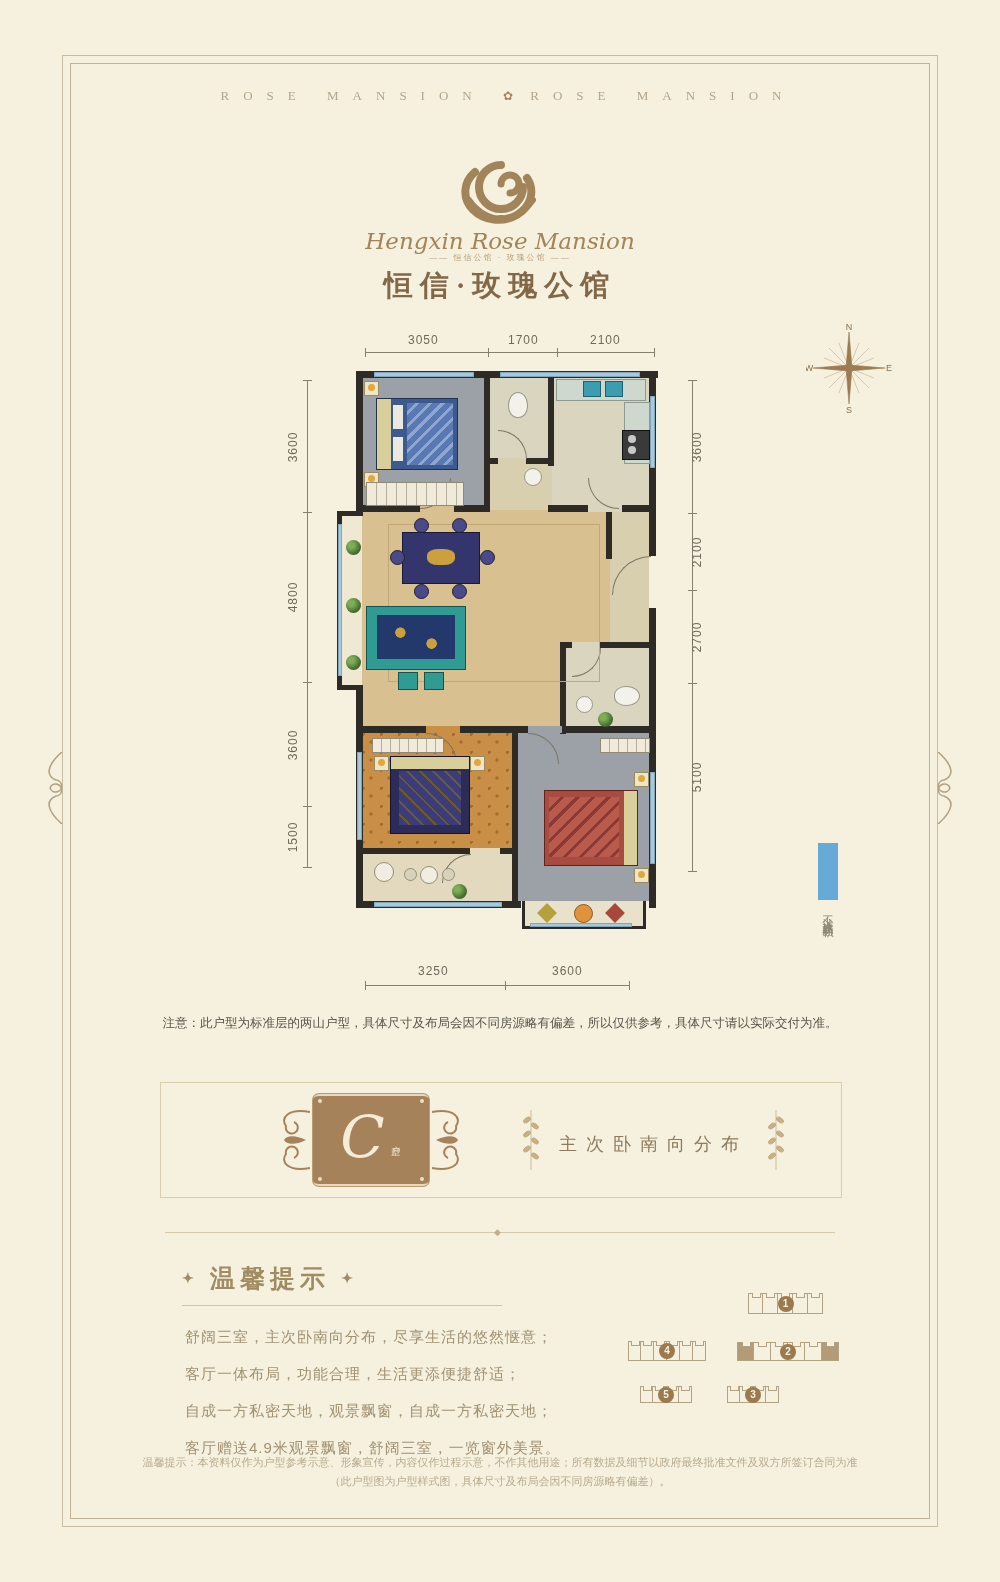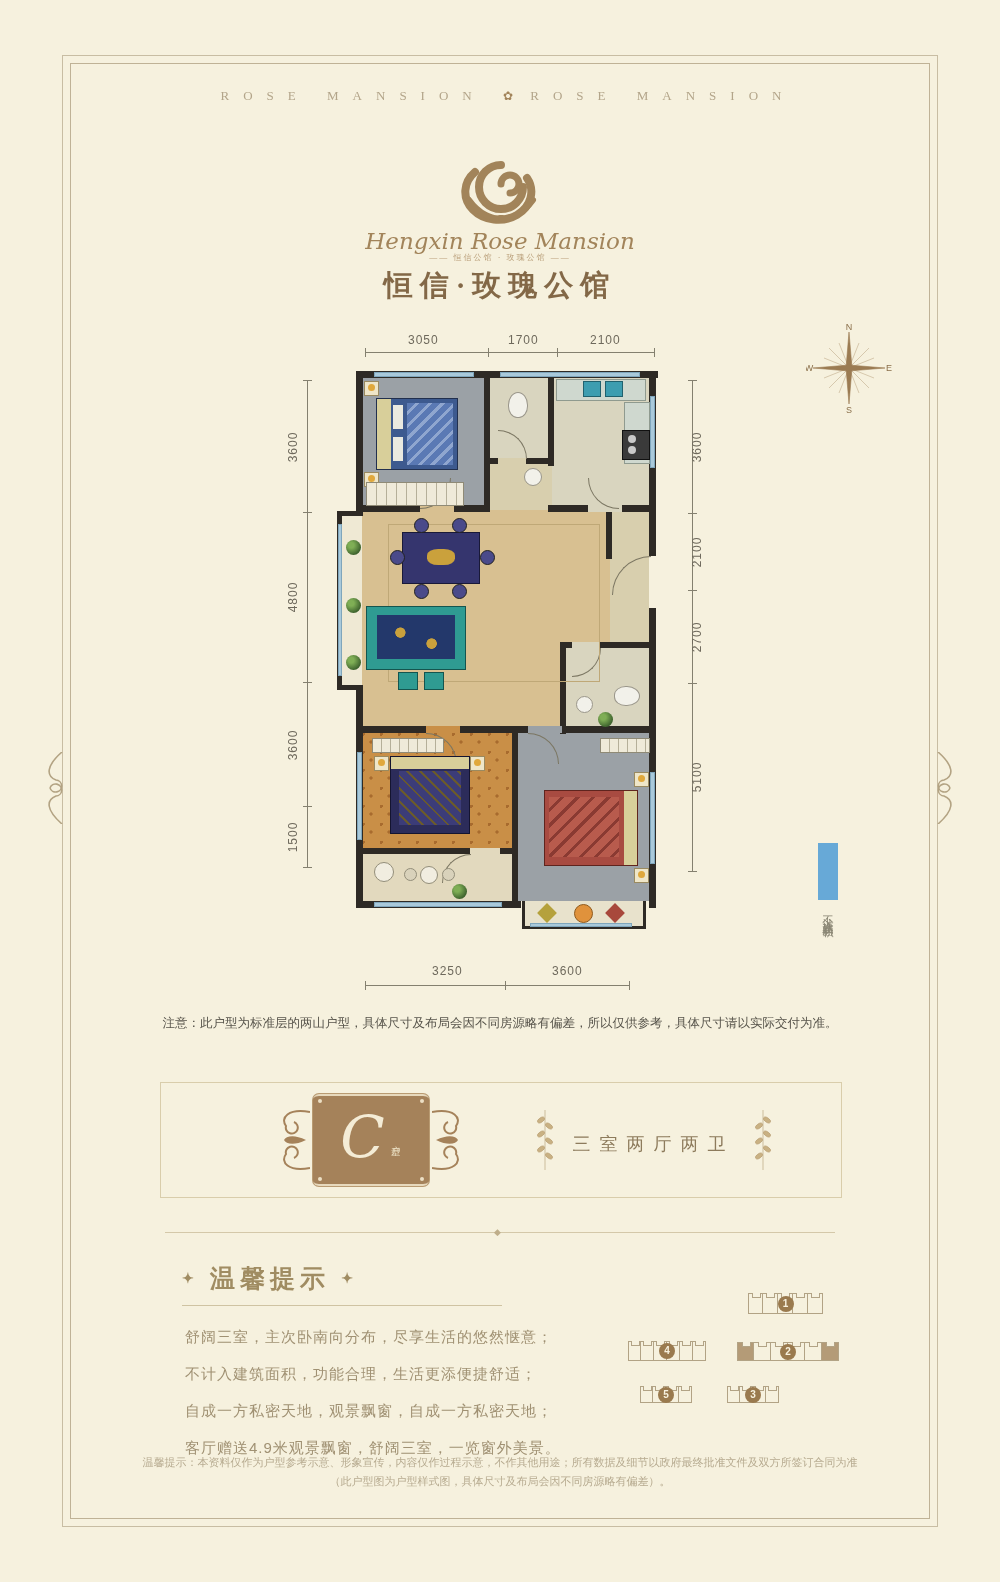--- a/index.html
+++ b/index.html
@@ -174,21 +174,21 @@
 <div class="tick h" style="left:688px;top:871px;"></div>
 <div class="dimlabel rot" style="left:682px;top:440px;">3600</div>
 <div class="dimlabel rot" style="left:682px;top:545px;">2100</div>
 <div class="dimlabel rot" style="left:682px;top:630px;">2700</div>
 <div class="dimlabel rot" style="left:682px;top:770px;">5100</div>
 
 <div class="dimline h" style="left:365px;top:985px;width:265px;"></div>
 <div class="tick v" style="left:365px;top:981px;"></div>
 <div class="tick v" style="left:505px;top:981px;"></div>
 <div class="tick v" style="left:629px;top:981px;"></div>
-<div class="dimlabel" style="left:432px;top:964px;">3250</div>
+<div class="dimlabel" style="left:418px;top:964px;">3250</div>
 <div class="dimlabel" style="left:552px;top:964px;">3600</div>
 
 <div class="room" style="left:362px;top:377px;width:126px;height:130px;background:#9ba1a6;"></div>
 <div class="room" style="left:488px;top:377px;width:64px;height:83px;background:#d9d5bf;"></div>
 <div class="room" style="left:552px;top:377px;width:99px;height:130px;background:#d9d5bf;"></div>
 <div class="room" style="left:488px;top:460px;width:64px;height:50px;background:#d8cfae;"></div>
 <div class="room" style="left:362px;top:510px;width:248px;height:218px;background:#d8c091;"></div>
 <div class="room" style="left:342px;top:515px;width:20px;height:172px;background:#efe9d4;"></div>
 <div class="room" style="left:610px;top:510px;width:41px;height:135px;background:#d8cfae;"></div>
 <div class="room" style="left:566px;top:645px;width:85px;height:87px;background:#d9d5bf;"></div>
@@ -365,21 +365,21 @@
         <path d="M10 2 L10 62" fill="none"></path>
         <ellipse cx="6" cy="12" rx="4" ry="2.2" transform="rotate(-35 6 12)"></ellipse>
         <ellipse cx="14" cy="18" rx="4" ry="2.2" transform="rotate(35 14 18)"></ellipse>
         <ellipse cx="6" cy="26" rx="4" ry="2.2" transform="rotate(-35 6 26)"></ellipse>
         <ellipse cx="14" cy="33" rx="4" ry="2.2" transform="rotate(35 14 33)"></ellipse>
         <ellipse cx="6" cy="41" rx="4" ry="2.2" transform="rotate(-35 6 41)"></ellipse>
         <ellipse cx="14" cy="48" rx="4" ry="2.2" transform="rotate(35 14 48)"></ellipse>
       </g>
     </svg>
     <div class="area-center">
-      <div class="area-rooms">三室两厅两卫</div>
+      <div class="area-rooms">主次卧南向分布</div>
     </div>
     <svg class="wheat" style="transform:scaleX(-1);" viewBox="0 0 20 64">
       <g stroke="#b49a6e" fill="#c9b183" stroke-width="0.6">
         <path d="M10 2 L10 62" fill="none"></path>
         <ellipse cx="6" cy="12" rx="4" ry="2.2" transform="rotate(-35 6 12)"></ellipse>
         <ellipse cx="14" cy="18" rx="4" ry="2.2" transform="rotate(35 14 18)"></ellipse>
         <ellipse cx="6" cy="26" rx="4" ry="2.2" transform="rotate(-35 6 26)"></ellipse>
         <ellipse cx="14" cy="33" rx="4" ry="2.2" transform="rotate(35 14 33)"></ellipse>
         <ellipse cx="6" cy="41" rx="4" ry="2.2" transform="rotate(-35 6 41)"></ellipse>
         <ellipse cx="14" cy="48" rx="4" ry="2.2" transform="rotate(35 14 48)"></ellipse>
@@ -391,21 +391,21 @@
 <div class="divider"></div>
 <div class="divider-diamond">◆</div>
 
 <div class="app-title">
   <span class="star">✦</span>
   <span>温馨提示</span>
   <span class="star">✦</span>
 </div>
 <div class="app-underline"></div>
 <div class="app-line" style="top:1328px;">舒阔三室，主次卧南向分布，尽享生活的悠然惬意；</div>
-<div class="app-line" style="top:1365px;">不计入建筑面积，功能合理，生活更添便捷舒适；</div>
+<div class="app-line" style="top:1365px;">客厅一体布局，功能合理，生活更添便捷舒适；</div>
 <div class="app-line" style="top:1402px;">自成一方私密天地，观景飘窗，自成一方私密天地；</div>
 <div class="app-line" style="top:1439px;">客厅赠送4.9米观景飘窗，舒阔三室，一览窗外美景。</div>
 
 <div id="siteplan"></div>
 
 <div class="disc" style="top:1455px;">温馨提示：本资料仅作为户型参考示意、形象宣传，内容仅作过程示意，不作其他用途；所有数据及细节以政府最终批准文件及双方所签订合同为准</div>
 <div class="disc" style="top:1474px;">（此户型图为户型样式图，具体尺寸及布局会因不同房源略有偏差）。</div>
 
 <div class="bld" style="left: 748px; top: 1293px;">
     <div class="bcell first" style="width: 15px; height: 21px;">

